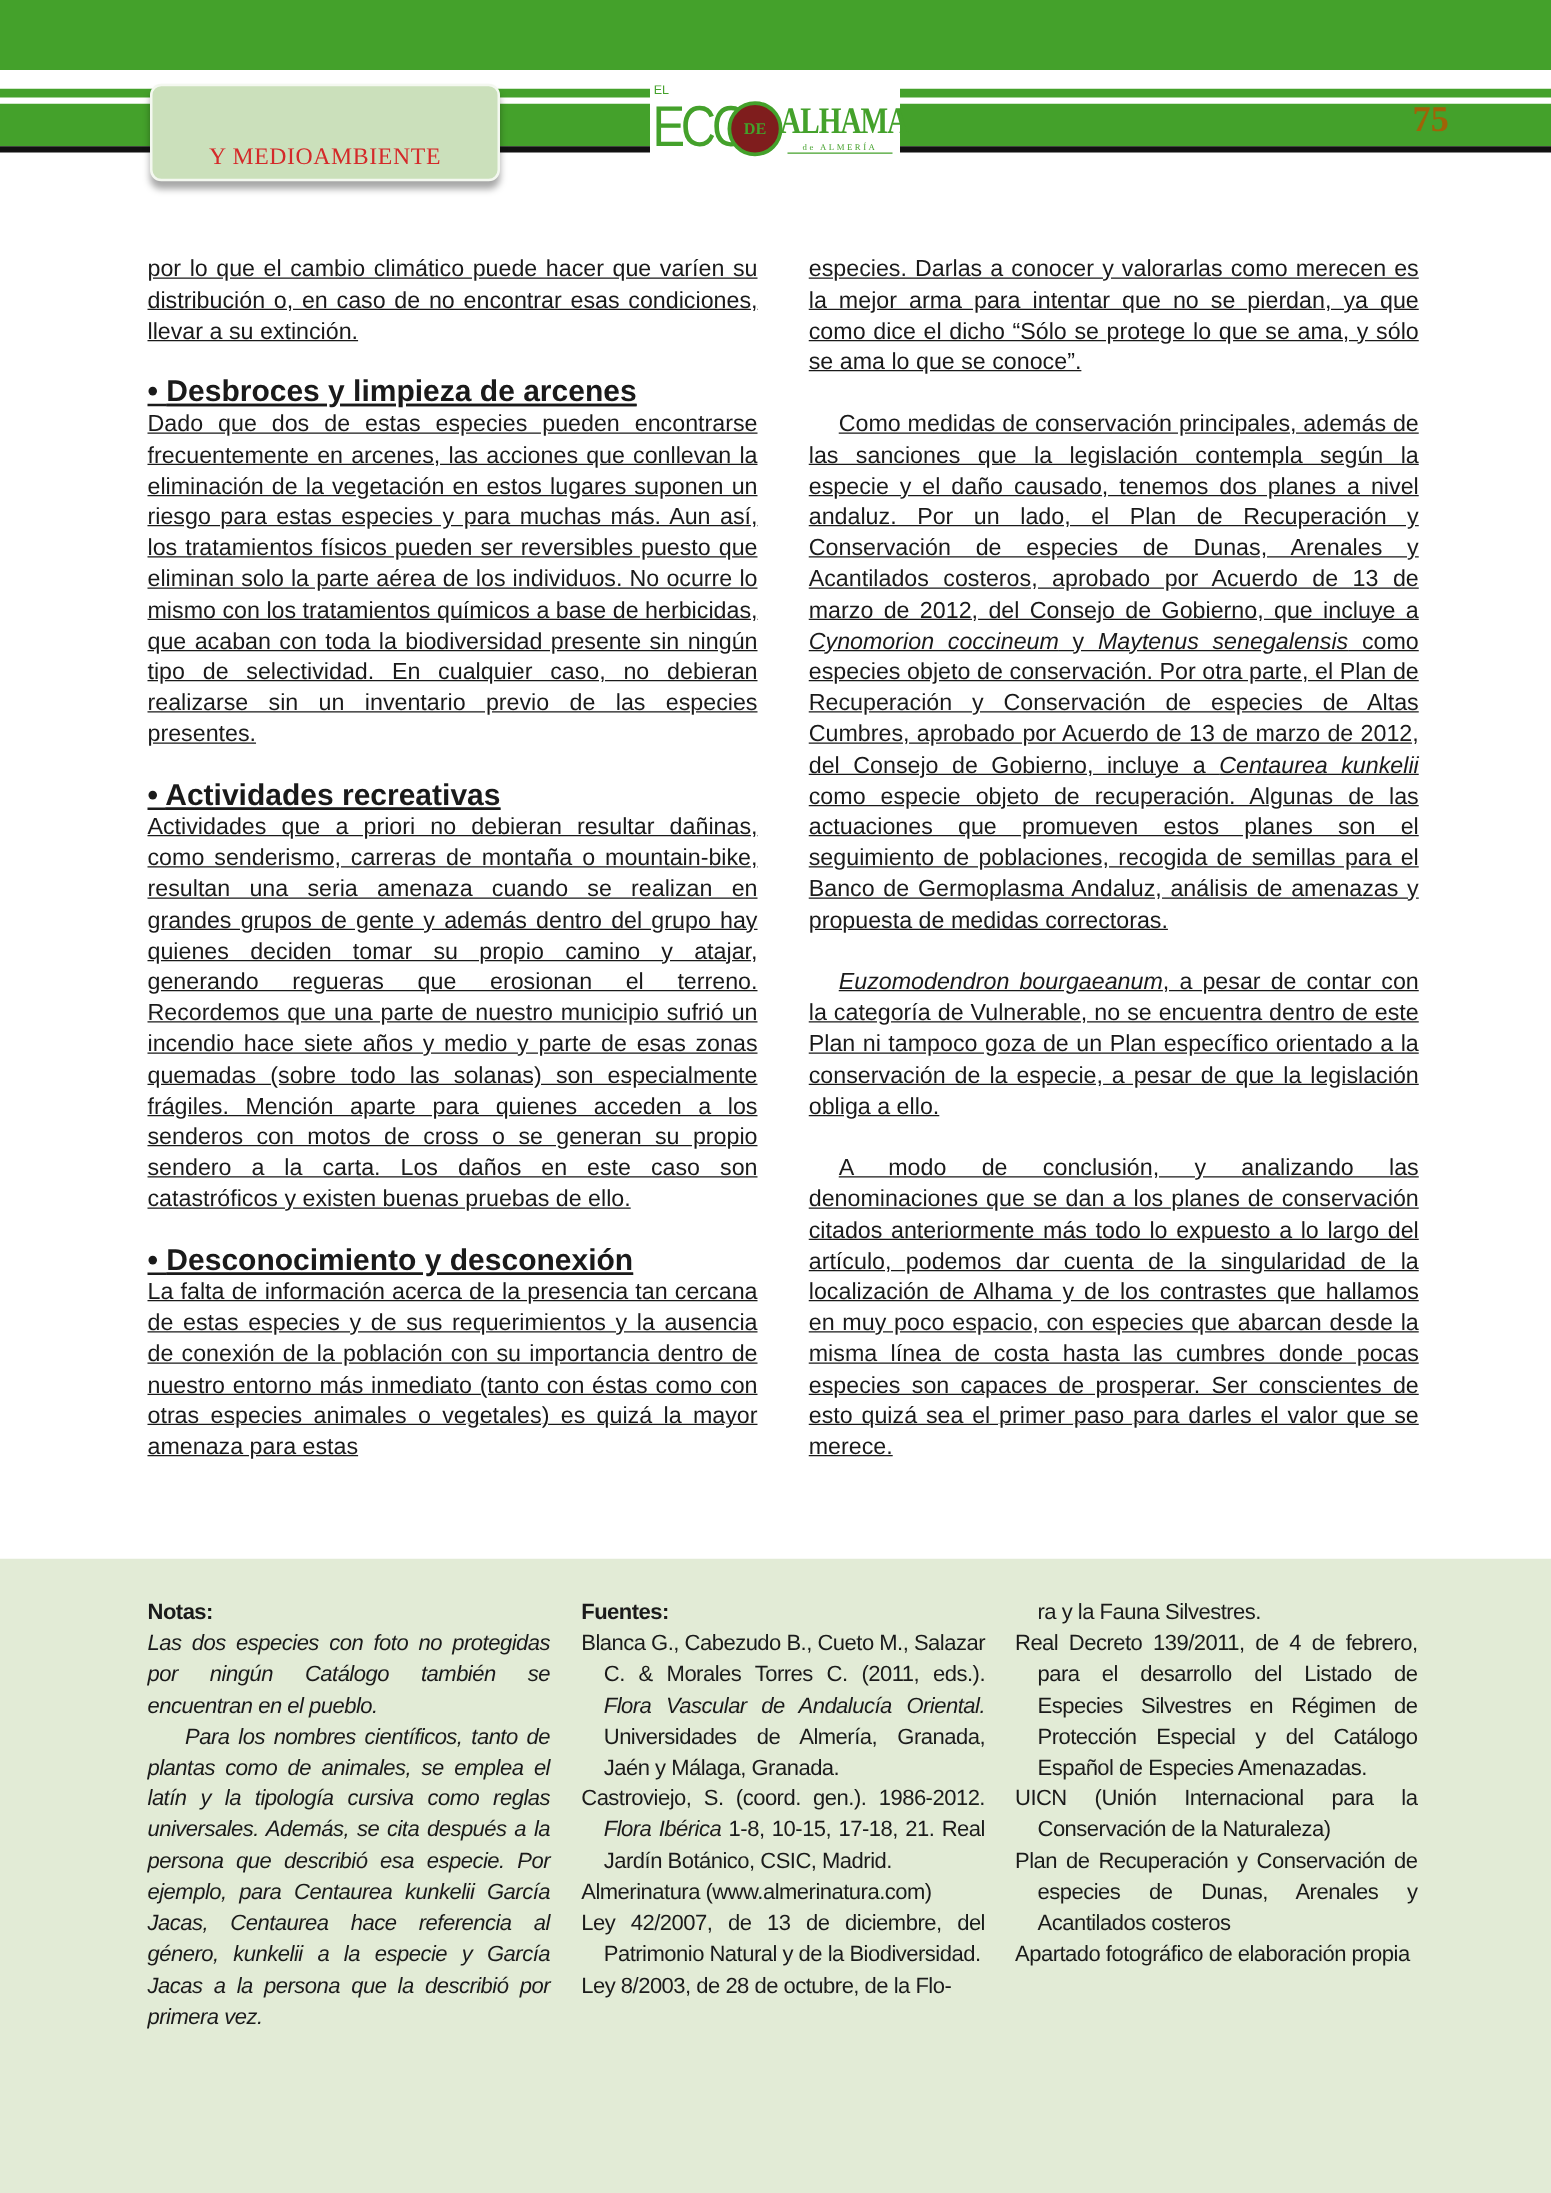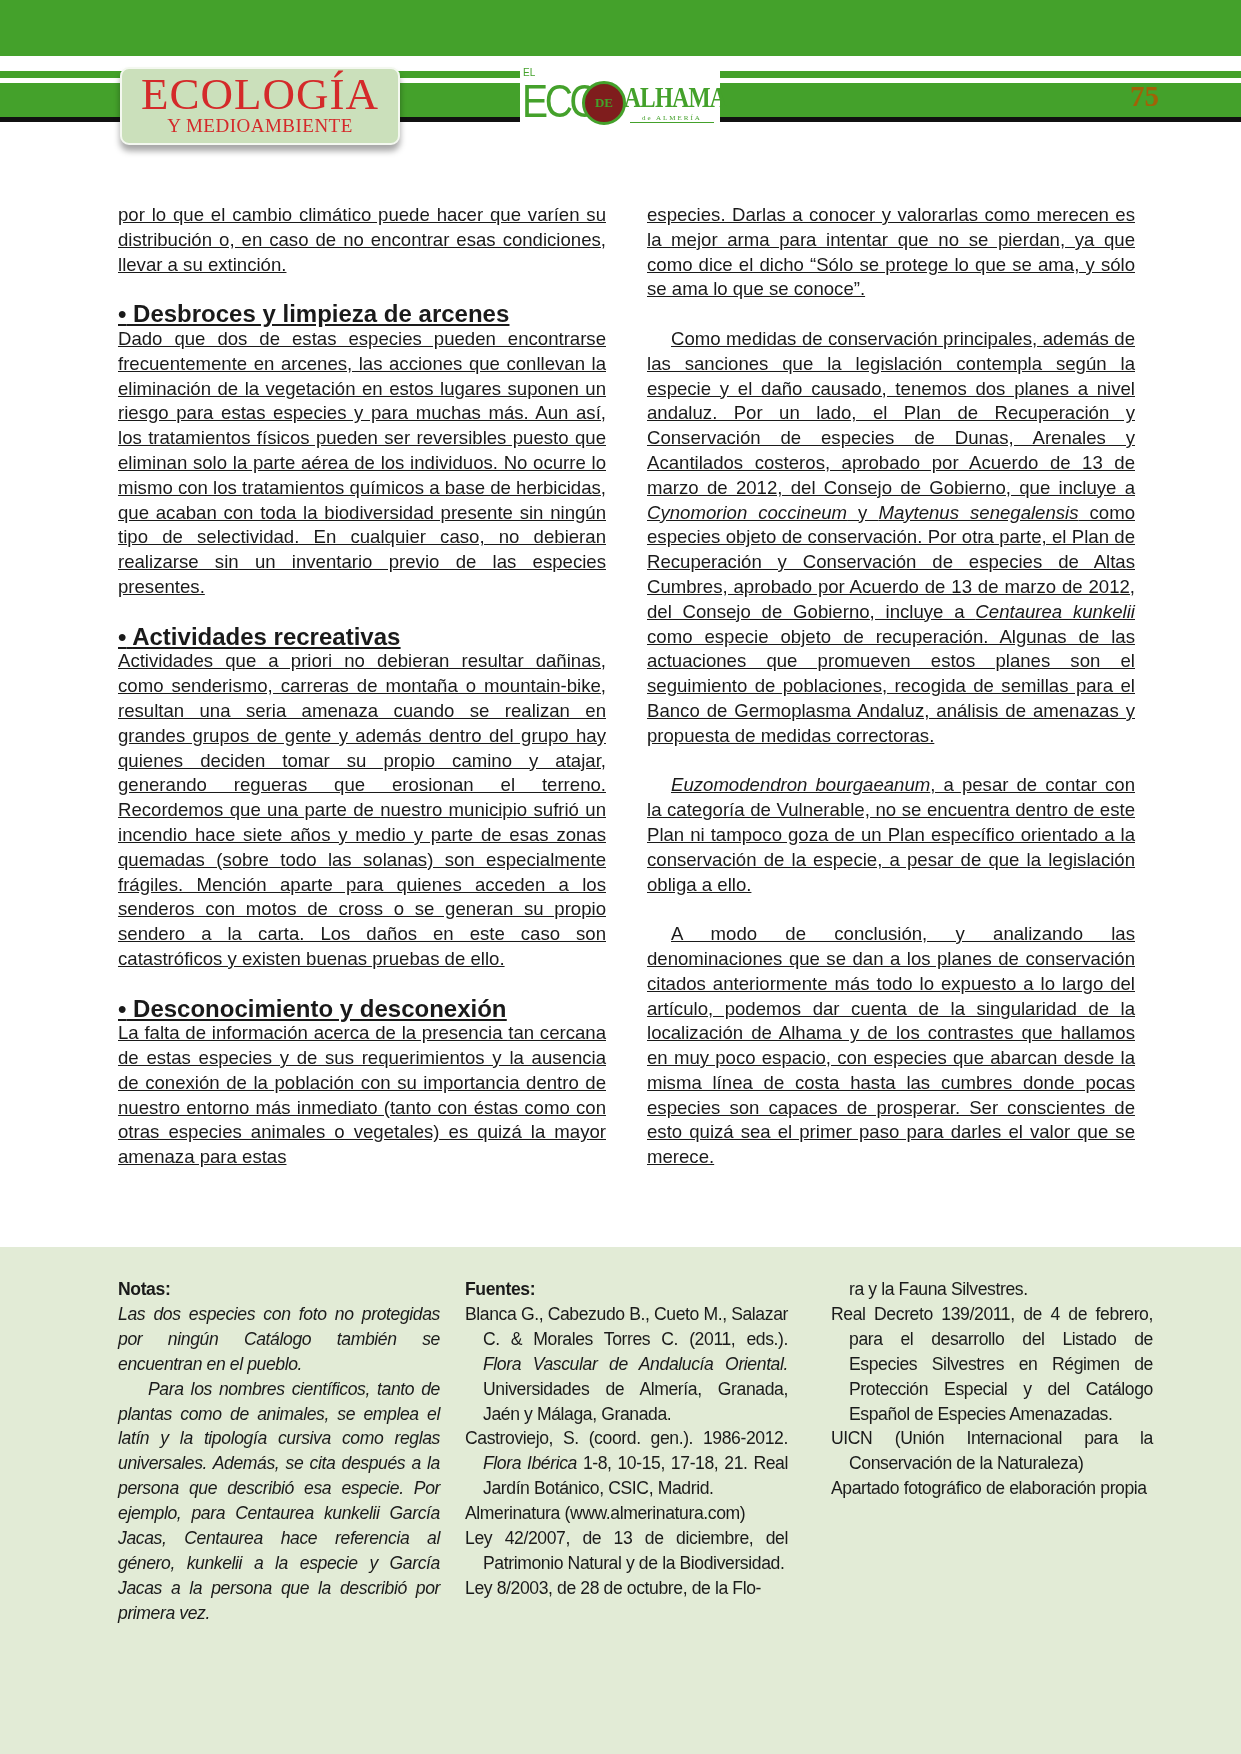--- a/index.html
+++ b/index.html
@@ -44,38 +44,37 @@
   .subhead { font-weight:bold; font-size:24px; }
   .subhead .u { text-decoration:underline; text-underline-offset:2px; }
   em { font-style:italic; }
 
   
   .notes-panel { position:absolute; left:0; top:1247px; width:1241px; height:507px; background:#e2ebd6; }
   .ncol { position:absolute; top:1277px; font-size:17.6px; line-height:24.9px; color:#1a1a1a;
           font-family:"Liberation Sans", sans-serif; letter-spacing:-0.4px; }
   .ncol-1 { left:118px; width:322px; text-align:justify; }
   .ncol-2 { left:465px; width:323px; }
-  .ncol-3 { left:831px; width:322px; }
+  .ncol-3 { left:812px; width:322px; }
   .ncol h4 { margin:0; font-size:17.6px; font-weight:bold; line-height:24.9px; }
   .ncol p { margin:0; }
   .ncol-1 p { font-style:italic; }
   .ncol-1 .indent2 { text-indent:30px; }
   .ref { padding-left:18px; text-indent:-18px; text-align:justify; }
   .ref.cont { text-indent:0; }
 </style>
 </head>
 <body>
 
 <div class="top-band"></div>
 <div class="stripe-thin"></div>
 <div class="stripe-main"></div>
 <div class="stripe-black"></div>
 
 <div class="section-badge">
-  <div class="badge-title">ECOLOGÍA</div>
   <div class="badge-subtitle">Y MEDIOAMBIENTE</div>
 </div>
 
 <div class="logo">
   <span class="logo-el">EL</span>
   <span class="logo-eco">ECO</span>
   <span class="logo-de">DE</span>
   <span class="logo-alhama">ALHAMA</span>
   <span class="logo-almeria">de ALMERÍA</span>
 </div>
@@ -125,14 +124,15 @@
   <p class="ref"><span>Castroviejo, S. (coord. gen.). 1986-2012. </span><em>Flora Ibérica</em><span> 1-8, 10-15, 17-18, 21. Real Jardín Botánico, CSIC, Madrid.</span></p>
   <p class="ref">Almerinatura (www.almerinatura.com)</p>
   <p class="ref">Ley 42/2007, de 13 de diciembre, del Patrimonio Natural y de la Biodiversidad.</p>
   <p class="ref">Ley 8/2003, de 28 de octubre, de la Flo-</p>
 </div>
 
 <div class="ncol ncol-3">
   <p class="ref cont" style="padding-left:18px;">ra y la Fauna Silvestres.</p>
   <p class="ref">Real Decreto 139/2011, de 4 de febrero, para el desarrollo del Listado de Especies Silvestres en Régimen de Protección Especial y del Catálogo Español de Especies Amenazadas.</p>
   <p class="ref">UICN (Unión Internacional para la Conservación de la Naturaleza)</p>
+  <p class="ref">Plan de Recuperación y Conservación de especies de Dunas, Arenales y Acantilados costeros</p>
   <p class="ref">Apartado fotográfico de elaboración propia</p>
 </div>
 
 </body></html>

